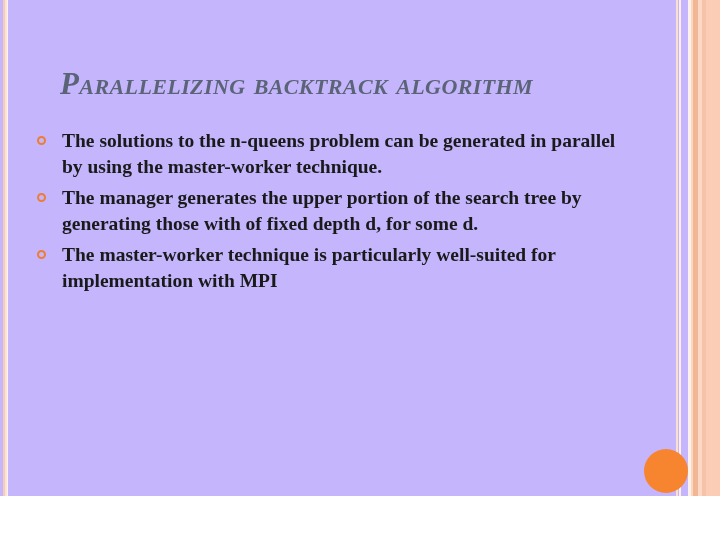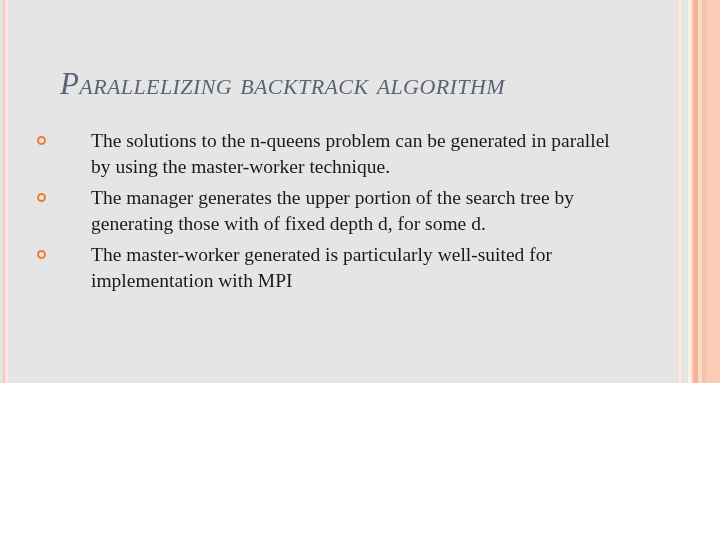--- a/index.html
+++ b/index.html
@@ -7,23 +7,24 @@
     padding: 0;
     background: #ffffff;
   }
   body {
     font-family: "Liberation Serif", "DejaVu Serif", serif;
   }
 
   #slide {
     position: relative;
     width: 720px;
-    height: 383px;
-    background: #e5e5e5;
+    height: 496px;
+    background: #c4b5fd;
     overflow: hidden;
+    font-weight: bold;
   }
 
   
   .stripe {
     position: absolute;
     top: 0;
     height: 540px;
   }
   .stripe-l1 { left: 3px;  width: 2px; background: #f7cdb9; }
   .stripe-l2 { left: 5px;  width: 2px; background: #fbe3d6; }
@@ -77,21 +78,20 @@
     left: 7px;
     top: 8px;
     width: 5px;
     height: 5px;
     border: 2.5px solid #ed7d31;
     border-radius: 50%;
     box-sizing: content-box;
   }
   .bullet-text {
     display: block;
-    margin-left: 29px;
   }
 
   
   .item-0 .bullet-text { max-width: 565px; }
   .item-1 .bullet-text { max-width: 560px; }
   .item-2 .bullet-text { max-width: 565px; }
   .item-3 .bullet-text { max-width: 510px; }
 
   
   .accent-dot {
@@ -128,19 +128,19 @@
     <li class="bullet-item item-0">
       <span class="bullet-marker"></span>
       <span class="bullet-text">The solutions to the  n-queens problem can be generated in parallel by using the  master-worker technique.</span>
     </li>
     <li class="bullet-item item-1">
       <span class="bullet-marker"></span>
       <span class="bullet-text">The manager generates the upper portion of the search tree by generating those with of fixed depth d, for some d.</span>
     </li>
     <li class="bullet-item item-3">
       <span class="bullet-marker"></span>
-      <span class="bullet-text">The master-worker generated is particularly well-suited for implementation with MPI</span>
+      <span class="bullet-text">The master-worker technique is particularly well-suited for implementation with MPI</span>
     </li>
   </ul>
 
   <div class="accent-dot"></div>
 
 </div>
 
 </body></html>

